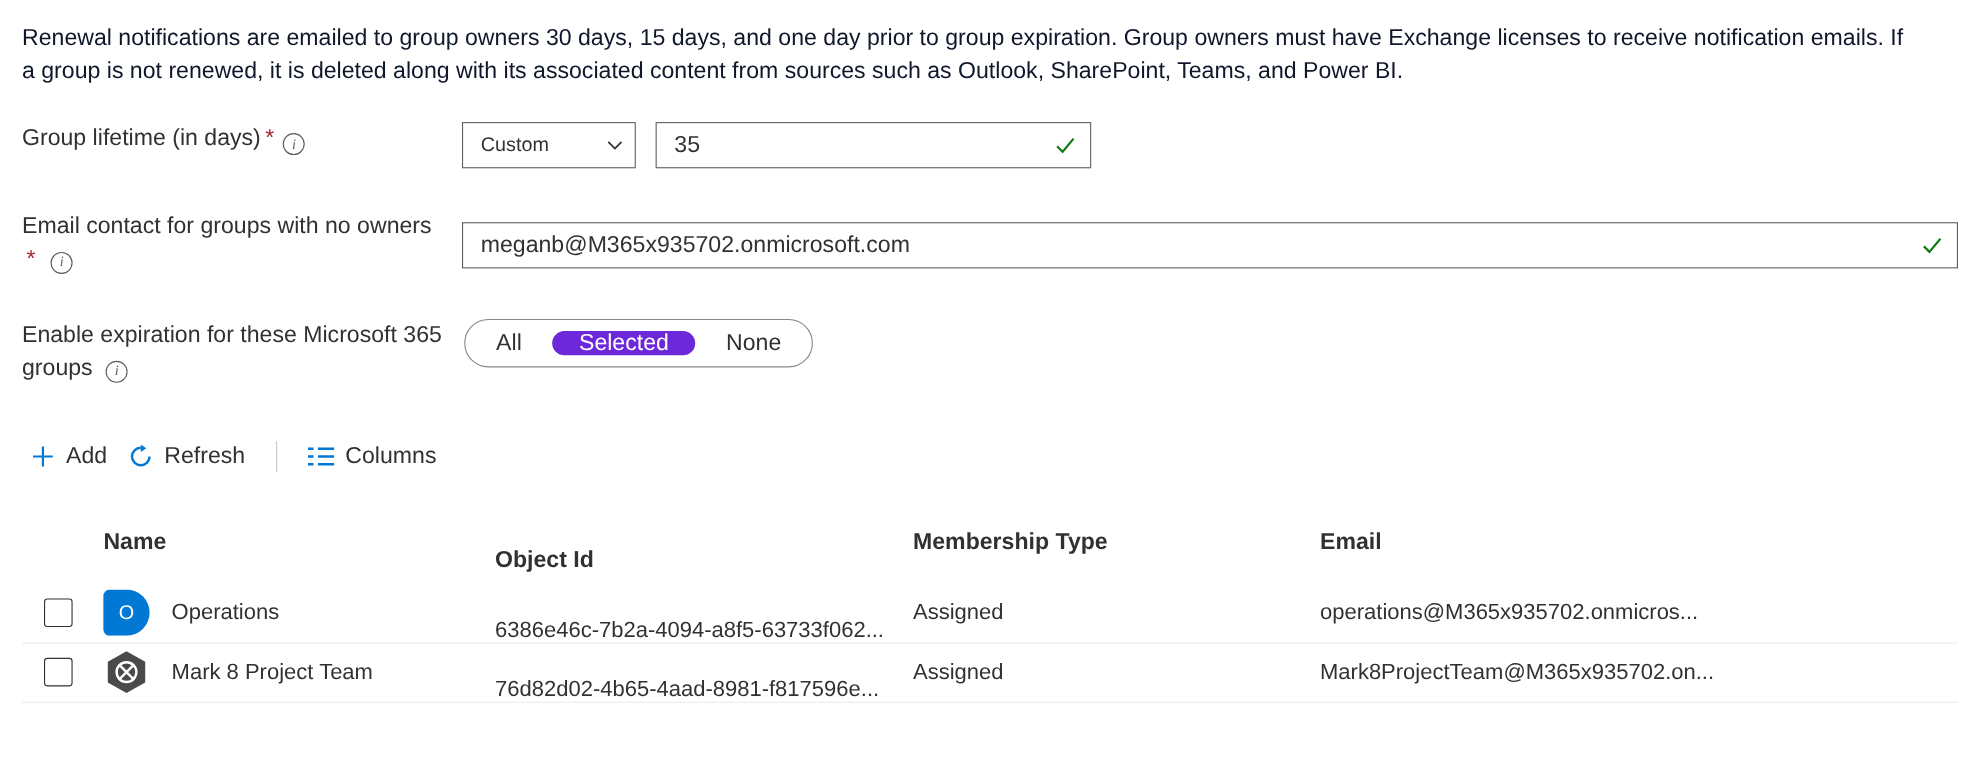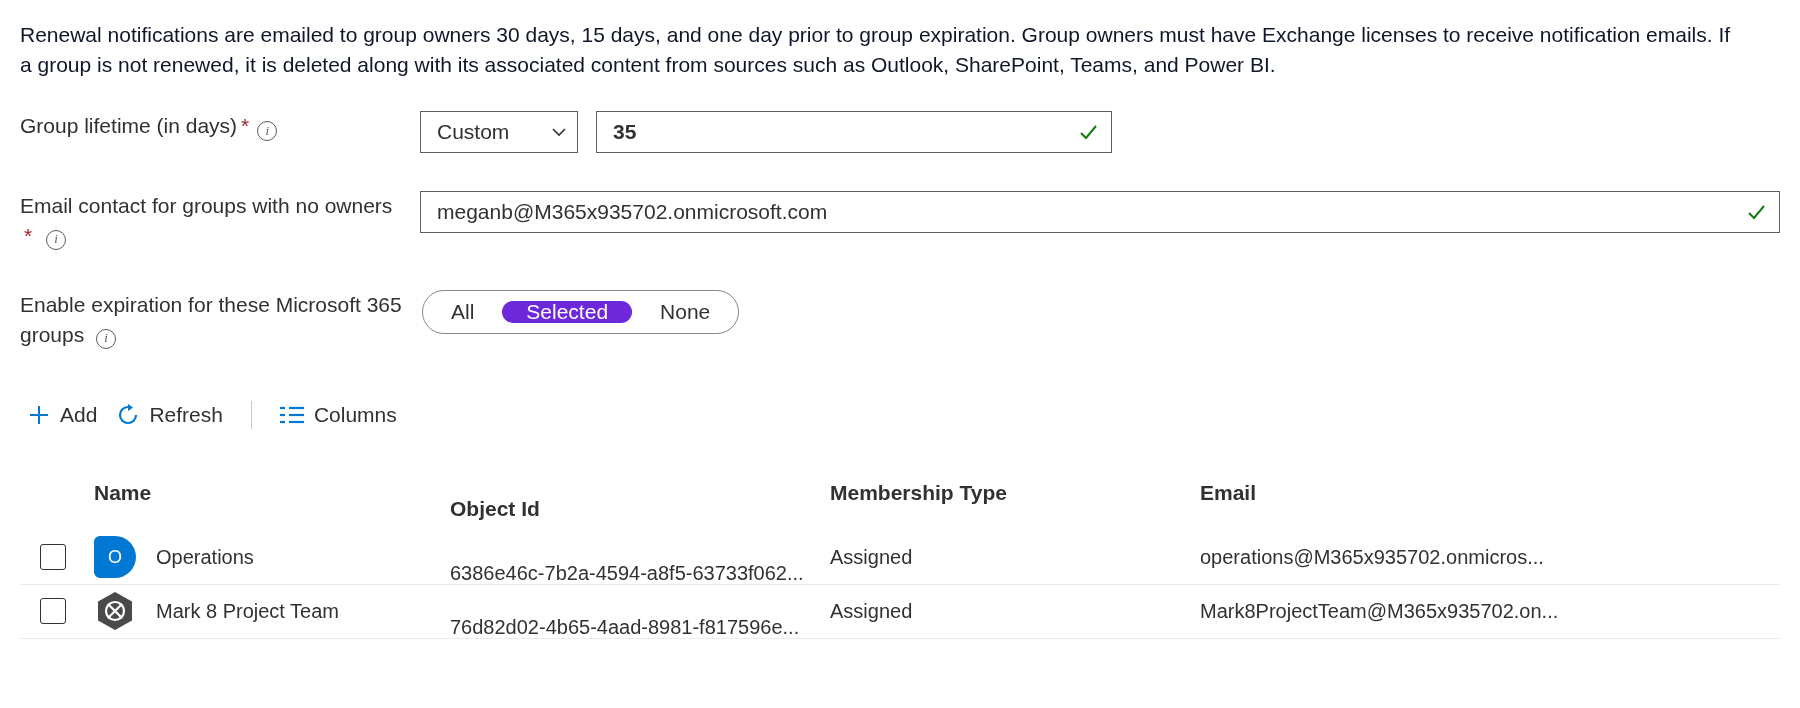--- a/index.html
+++ b/index.html
@@ -5,26 +5,26 @@
   * { box-sizing: border-box; margin: 0; padding: 0; }
   html, body { width: 1800px; height: 708px; font-family: "Segoe UI", sans-serif; font-size: 20px; color: #323130; background: #fff; }
   .page { padding: 20px 20px 0 20px; }
   .intro { font-size: 21px; color: #0f172a; line-height: 1.45; margin-bottom: 30px; max-width: 1720px; }
   .form-row { display: flex; align-items: flex-start; margin-bottom: 38px; }
   .label-col { width: 400px; display: flex; align-items: flex-end; flex-wrap: wrap; font-size: 21px; color: #323130; line-height: 1.45; }
   .req { color: #a4262c; margin-left: 4px; }
   .info-icon { display: inline-flex; align-items: center; justify-content: center; width: 20px; height: 20px; border: 1.5px solid #5b5b5b; border-radius: 50%; margin-left: 8px; font-size: 13px; color: #5b5b5b; font-style: italic; font-family: Georgia, serif; }
   .ctrl-col { flex: 1; display: flex; align-items: center; gap: 18px; }
   .dropdown { height: 42px; border: 1px solid #605e5c; background: #fff; display: flex; align-items: center; padding: 0 10px 0 16px; min-width: 158px; justify-content: space-between; cursor: pointer; }
-  .dropdown span { font-size: 21px; color: #323130; }
+  .dropdown span { font-size: 18px; color: #323130; }
   .text-input { height: 42px; border: 1px solid #605e5c; background: #fff; display: flex; align-items: center; padding: 0 12px 0 16px; font-size: 21px; color: #323130; position: relative; }
-  .text-input.num { width: 516px; font-weight: bold; }
+  .text-input.num { width: 396px; }
   .text-input .val { flex: 1; }
   .check-icon { color: #107c10; }
-  .email-wrap { flex: 1; max-width: 1368px; }
+  .email-wrap { flex: 1; max-width: 1368px; margin-top: 11px; }
   .text-input.email { width: 100%; }
   .toggle-group { border: 1.5px solid #8a8886; border-radius: 22px; height: 44px; display: inline-flex; overflow: hidden; align-items: center; margin-left: 2px; }
   .toggle-opt { padding: 0 28px; height: 100%; display: flex; align-items: center; font-size: 21px; color: #323130; cursor: pointer; }
   .toggle-opt.selected { background: #6d28d9; color: #fff; border-radius: 22px; margin: 0; height: 22px; padding: 0 24px; }
   .toolbar { display: flex; align-items: center; gap: 20px; margin-top: 50px; margin-bottom: 26px; margin-left: 8px; }
   .tool-btn { display: inline-flex; align-items: center; gap: 10px; color: #323130; font-size: 21px; cursor: pointer; }
   .tool-btn svg { color: #0078d4; }
   .tool-sep { width: 1px; height: 28px; background: #c8c6c4; margin: 0 8px; }
   .table { width: 100%; }
   .thead, .trow { display: flex; align-items: center; }
@@ -140,21 +140,21 @@
     </div>
 
     <div class="trow">
       <div class="col-chk">
           <div class="checkbox"></div>
         </div>
       <div class="col-name">
         <div class="avatar blue">O</div>
         <span class="ellipsis">Operations</span>
       </div>
-      <div class="col-objid ellipsis">6386e46c-7b2a-4594-a8f5-63733f062...</div>
+      <div class="col-objid ellipsis">6386e46c-7b2a-4094-a8f5-63733f062...</div>
       <div class="col-mtype">Assigned</div>
       <div class="col-email ellipsis">operations@M365x935702.onmicros...</div>
     </div>
 
     <div class="trow">
       <div class="col-chk">
           <div class="checkbox"></div>
         </div>
       <div class="col-name">
         <div class="avatar hex">

